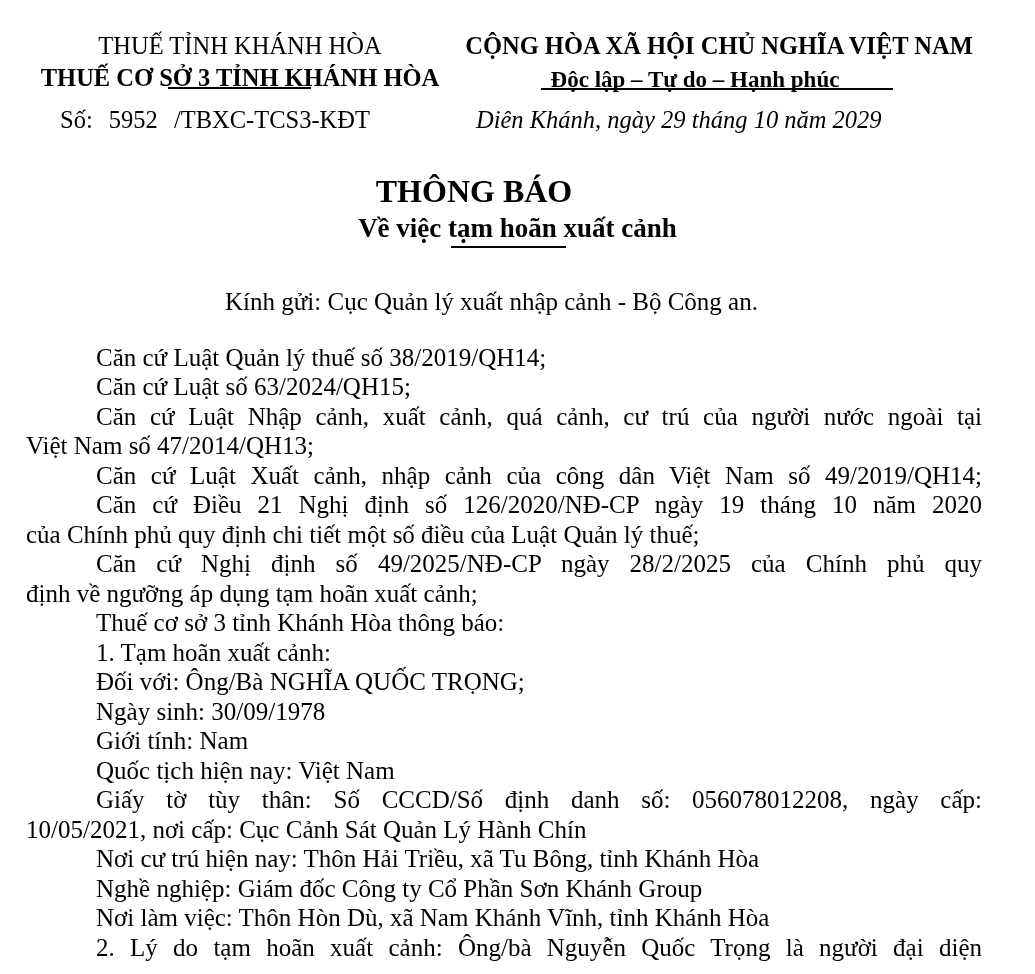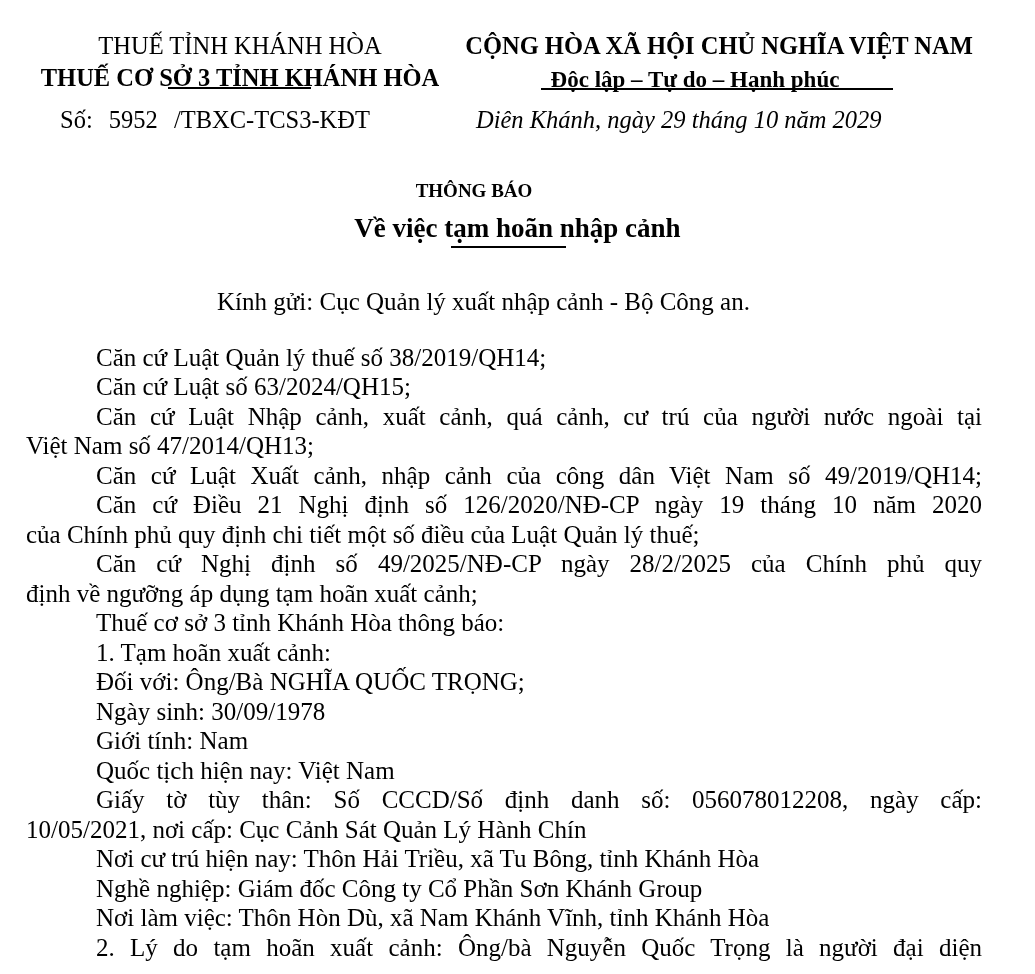--- a/index.html
+++ b/index.html
@@ -27,25 +27,25 @@
   <span>Số:</span>
   <span style="margin-left:10px;">5952</span>
   <span style="margin-left:10px;">/TBXC-TCS3-KĐT</span>
 </div>
 
 <div class="abs hdr center bold" style="left:464px; width:510px; top:22px;">CỘNG HÒA XÃ HỘI CHỦ NGHĨA VIỆT NAM</div>
 <div class="abs hdr center bold" style="left:440px; width:510px; top:56px; font-size:23px;">Độc lập – Tự do – Hạnh phúc</div>
 <div class="rule" style="left:541px; top:88px; width:352px;"></div>
 <div class="abs hdr ital" style="left:476px; top:96px;">Diên Khánh, ngày  29 tháng  10 năm  2029</div>
 
-<div class="abs center bold" style="left:0; width:948px; top:174px; font-size:19px; line-height:34px;">THÔNG BÁO</div>
-<div class="abs center bold" style="left:0; width:1035px; top:211px; font-size:27px; line-height:34px;">Về việc tạm hoãn nhập cảnh</div>
+<div class="abs center bold" style="left:0; width:948px; top:174px; font-size:32px; line-height:34px;">THÔNG BÁO</div>
+<div class="abs center bold" style="left:0; width:1035px; top:211px; font-size:27px; line-height:34px;">Về việc tạm hoãn xuất cảnh</div>
 <div class="rule" style="left:451px; top:246px; width:115px;"></div>
 
-<div class="abs center" style="left:4px; width:959px; top:286px; font-size:25px; line-height:32px;">Kính gửi: Cục Quản lý xuất nhập cảnh - Bộ Công an.</div>
+<div class="abs center" style="left:12px; width:959px; top:286px; font-size:25px; line-height:32px;">Kính gửi: Cục Quản lý xuất nhập cảnh - Bộ Công an.</div>
 
 <div>
   <div class="body-line indent" style="top:343px;">Căn cứ Luật Quản lý thuế số 38/2019/QH14;</div>
   <div class="body-line indent" style="top:372px;">Căn cứ Luật số 63/2024/QH15;</div>
   <div class="body-line indent justify" style="top:402px;">Căn cứ Luật Nhập cảnh, xuất cảnh, quá cảnh, cư trú của người nước ngoài tại</div>
   <div class="body-line" style="top:431px;">Việt Nam số 47/2014/QH13;</div>
   <div class="body-line indent justify" style="top:461px;">Căn cứ Luật Xuất cảnh, nhập cảnh của công dân Việt Nam số 49/2019/QH14;</div>
   <div class="body-line indent justify" style="top:490px;">Căn cứ Điều 21 Nghị định số 126/2020/NĐ-CP ngày 19 tháng 10 năm 2020</div>
   <div class="body-line" style="top:520px;">của Chính phủ quy định chi tiết một số điều của Luật Quản lý thuế;</div>
   <div class="body-line indent justify" style="top:549px;">Căn cứ Nghị định số 49/2025/NĐ-CP ngày 28/2/2025 của Chính phủ quy</div>

